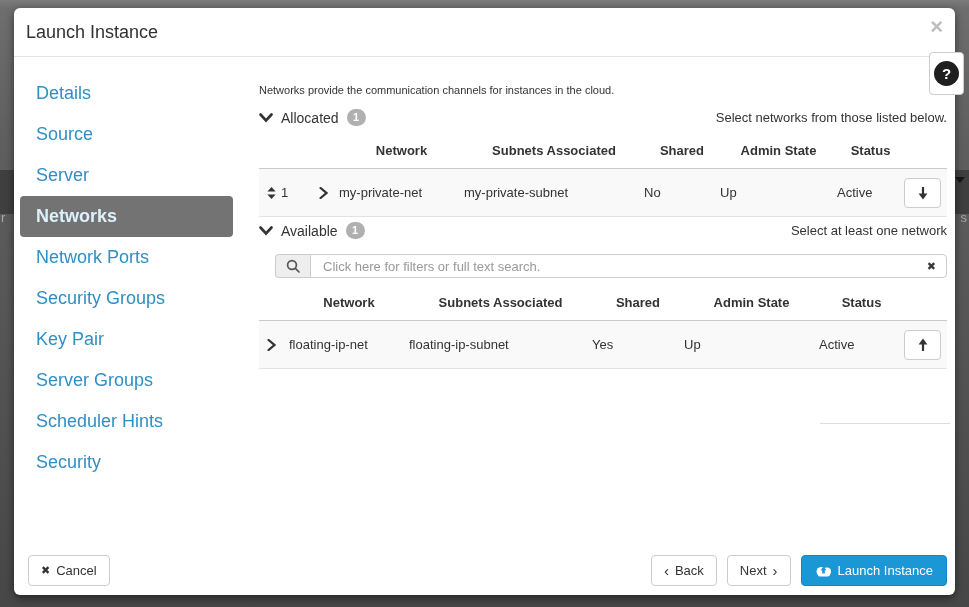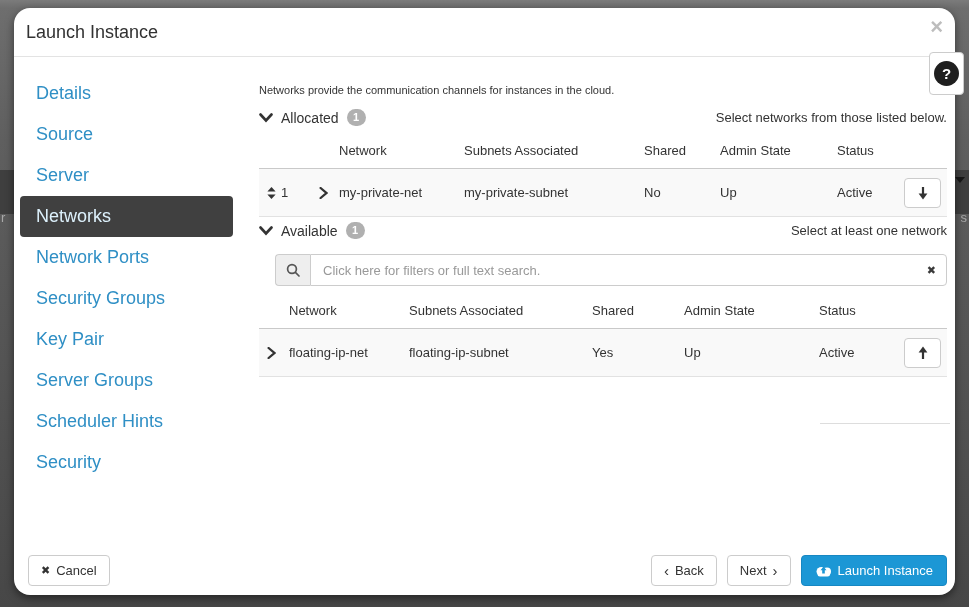--- a/index.html
+++ b/index.html
@@ -11,63 +11,63 @@
     background:linear-gradient(180deg,#7b7b7b 0,#6e6e6e 8px,#5f5f5f 140px,#555555 340px,#474747 100%);}
   .bg-band{position:absolute;left:0;right:0;top:170px;height:44px;background:#3f3f3f;}
   .bg-frag{position:absolute;top:210px;color:#a9a9a9;font-size:13px;}
   .bg-frag.left{left:1px;}
   .bg-frag.right{right:2px;}
   .bg-caret{position:absolute;right:4px;top:177px;width:0;height:0;
     border-left:5px solid transparent;border-right:5px solid transparent;border-top:6px solid #171717;}
 
   
   .modal{position:absolute;left:14px;top:8px;width:941px;height:587px;background:#fff;
-    border-radius:16px;box-shadow:0 3px 9px rgba(0,0,0,.5);}
+    border-radius:6px;box-shadow:0 3px 9px rgba(0,0,0,.5);}
   .modal-header{position:relative;height:49px;border-bottom:1px solid #e3e3e3;
     display:flex;align-items:center;padding-left:12px;box-sizing:border-box;}
   .modal-title{font-size:18px;color:#323232;}
   .close-btn{position:absolute;right:12px;top:8px;font-size:22px;font-weight:bold;color:#bdbdbd;
     line-height:1;cursor:pointer;background:none;border:none;padding:0;}
   .help-tab{position:absolute;top:44px;right:-9px;width:33px;height:41px;background:#fff;
     border:1px solid #ccc;border-radius:4px;display:flex;align-items:center;justify-content:center;
     z-index:5;cursor:pointer;}
   .help-circle{width:25px;height:25px;border-radius:50%;background:#1f1f1f;color:#fff;
     font-weight:bold;font-size:15px;display:flex;align-items:center;justify-content:center;}
 
   .modal-body{position:absolute;top:49px;bottom:50px;left:0;right:0;display:flex;}
 
   
   .sidebar{width:236px;padding-top:16px;box-sizing:border-box;}
   .nav-item{height:41px;margin:0 16px 0 6px;border-radius:4px;display:flex;align-items:center;
     padding-left:16px;font-size:18px;color:#2f8fc5;cursor:pointer;}
-  .nav-item.active{background:#404040;color:#ddf1fc;}
+  .nav-item.active{background:#737373;color:#ddf1fc;font-weight:bold;}
 
   
   .content{flex:1;padding:27px 8px 0 10px;box-sizing:border-box;position:relative;}
   .description{font-size:11px;color:#333;margin-bottom:13px;}
   .section-head{display:flex;align-items:center;margin-bottom:10px;cursor:pointer;}
   .section-title{font-size:14px;color:#333;margin:0 8px;}
   .count-badge{min-width:17px;height:17px;border-radius:9px;background:#b0b0b0;color:#fff;
     font-size:11px;font-weight:bold;line-height:17px;text-align:center;padding:0 1px;}
   .section-hint{margin-left:auto;font-size:13px;color:#333;cursor:default;}
 
   .thead{display:grid;align-items:center;padding:7px 0 10px;border-bottom:1px solid #c9c9c9;
-    font-weight:normal;font-size:13px;color:#333;}
+    font-weight:bold;font-size:13px;color:#333;text-align:center;}
   .trow{display:grid;align-items:center;height:47px;background:#f9f9f9;
     border-bottom:1px solid #e2e2e2;font-size:13px;color:#333;}
   .alloc{grid-template-columns:60px 20px 125px 180px 76px 117px 67px 1fr;}
   .avail{grid-template-columns:30px 120px 183px 92px 135px 85px 1fr;}
   .order-cell{display:flex;align-items:center;gap:5px;padding-left:8px;cursor:grab;}
   .expand-cell{display:flex;align-items:center;padding-left:8px;cursor:pointer;}
   .expand-cell.noindent{padding-left:0;}
   .action-cell{display:flex;justify-content:flex-end;padding-right:6px;}
   .row-btn{width:37px;height:30px;background:#fff;border:1px solid #ccc;border-radius:4px;
     display:flex;align-items:center;justify-content:center;cursor:pointer;}
 
-  .search-bar{display:flex;height:32px;margin:15px 0 10px;position:relative;padding-left:16px;}
+  .search-bar{display:flex;height:24px;margin:15px 0 10px;position:relative;padding-left:16px;}
   .search-addon{width:34px;background:#eee;border:1px solid #ccc;border-right:none;
     border-radius:4px 0 0 4px;display:flex;align-items:center;justify-content:center;}
   .search-input{flex:1;border:1px solid #ccc;border-radius:0 4px 4px 0;padding:0 30px 0 12px;
     font-size:13px;color:#333;outline:none;background:#fff;}
   .search-input::placeholder{color:#999;}
   .search-clear{position:absolute;right:11px;top:50%;transform:translateY(-50%);
     color:#3a3a3a;font-size:11px;cursor:pointer;}
 
   .divider{position:absolute;left:806px;top:415px;width:130px;height:1px;background:#ddd;}
 

